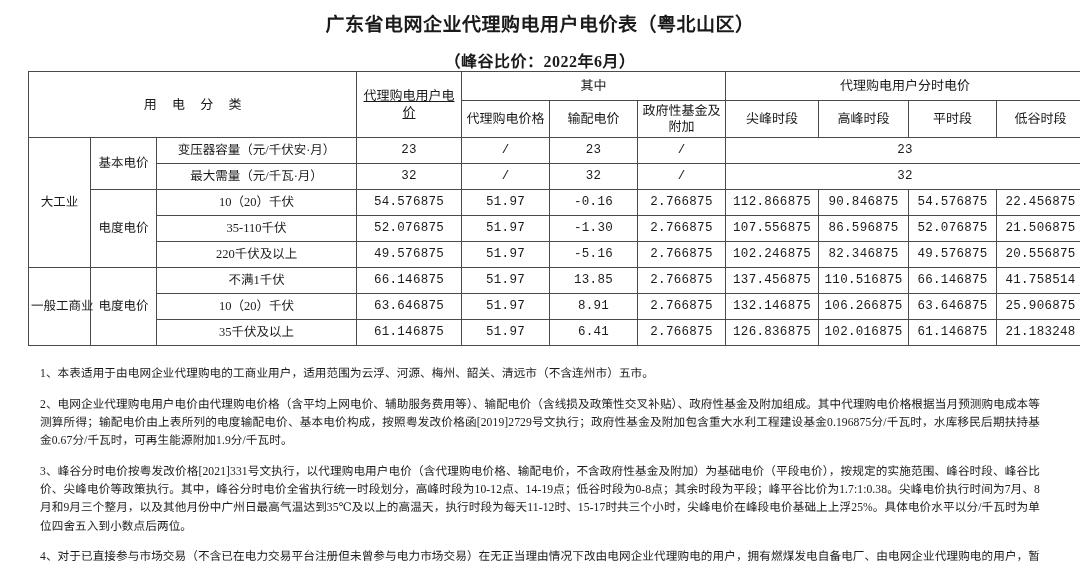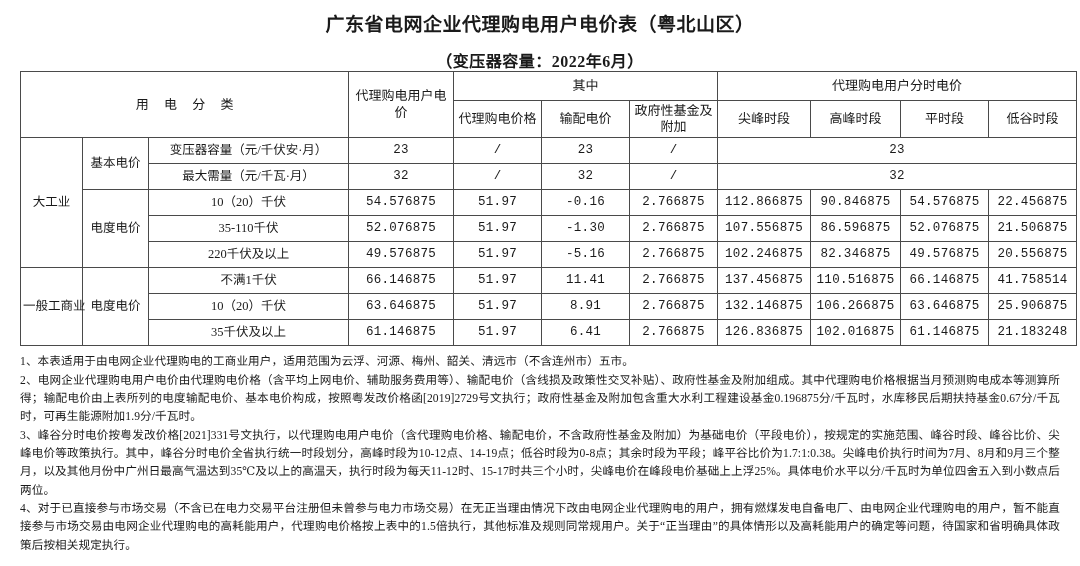--- a/index.html
+++ b/index.html
@@ -13,21 +13,21 @@
     height: 566px;
     overflow: hidden;
     font-family: "Liberation Serif", "DejaVu Serif", serif;
     color: #1a1a1a;
     -webkit-font-smoothing: antialiased;
   }
   .page {
     width: 1080px;
     height: 566px;
     box-sizing: border-box;
-    padding: 0 20px;
+    padding: 0 28px;
     position: relative;
   }
 
   
   .title-main {
     text-align: center;
     font-size: 19px;
     font-weight: bold;
     letter-spacing: 0.5px;
     padding-top: 14px;
@@ -100,54 +100,54 @@
   .notes {
     padding-top: 7px;
     font-size: 11.6px;
     line-height: 1.58;
     letter-spacing: 0.1px;
   }
   .notes .note-head {
     margin: 0 0 1px 0;
   }
   .notes p {
-    margin: 0;
+    margin: 12px;
     text-align: justify;
     text-justify: inter-ideograph;
   }
   .notes p.note-item {
     margin-bottom: 0px;
   }
 </style>
 </head>
 <body>
 
 <div class="page">
 
   <div class="title-main">广东省电网企业代理购电用户电价表（粤北山区）</div>
-  <div class="title-sub">（变压器容量：2022年6月）</div>
+  <div class="title-sub">（峰谷比价：2022年6月）</div>
 
   <table class="rate-table">
     <colgroup>
       <col style="width:62px">
       <col style="width:66px">
       <col style="width:200px">
       <col style="width:105px">
       <col style="width:88px">
       <col style="width:88px">
       <col style="width:88px">
       <col style="width:93px">
       <col style="width:90px">
       <col style="width:88px">
       <col style="width:88px">
     </colgroup>
     <thead>
       <tr>
         <th colspan="3" rowspan="2" class="th-category">用 电 分 类</th>
-        <th rowspan="2" style="white-space:normal;">代理购电用户电价</th>
+        <th rowspan="2" style="white-space:normal;text-decoration:underline;">代理购电用户电价</th>
         <th colspan="3">其中</th>
         <th colspan="4">代理购电用户分时电价</th>
       </tr>
       <tr>
         <th>代理购电价格</th>
         <th>输配电价</th>
         <th style="white-space:normal;">政府性基金及附加</th>
         <th>尖峰时段</th>
         <th>高峰时段</th>
         <th>平时段</th>
@@ -212,21 +212,21 @@
         <td class="num">49.576875</td>
         <td class="num">20.556875</td>
       </tr>
 
       <tr>
         <td rowspan="3" class="cat-cell">一般工商业</td>
         <td rowspan="3" class="cat-cell">电度电价</td>
         <td>不满1千伏</td>
         <td class="num">66.146875</td>
         <td class="num">51.97</td>
-        <td class="num">11.41</td>
+        <td class="num">13.85</td>
         <td class="num">2.766875</td>
         <td class="num">137.456875</td>
         <td class="num">110.516875</td>
         <td class="num">66.146875</td>
         <td class="num">41.758514</td>
       </tr>
 
       <tr>
         <td>10（20）千伏</td>
         <td class="num">63.646875</td>

